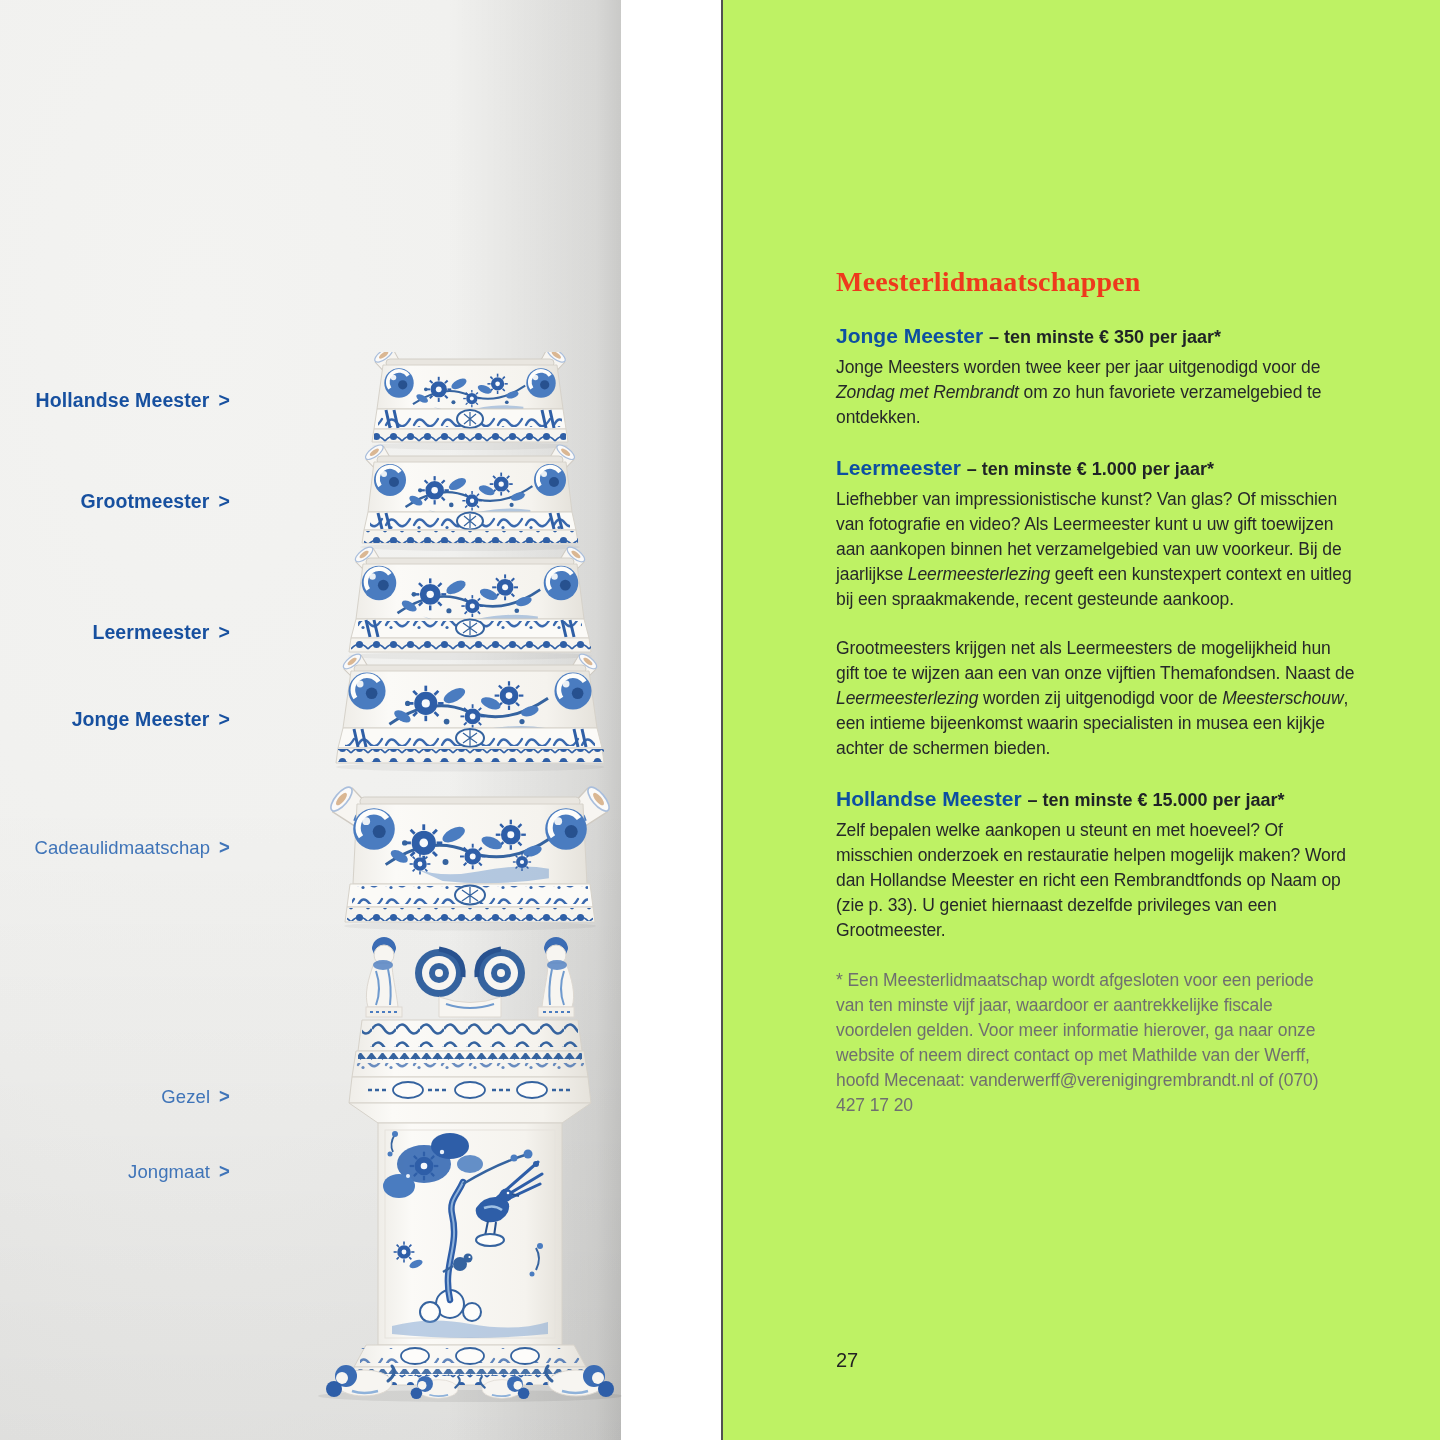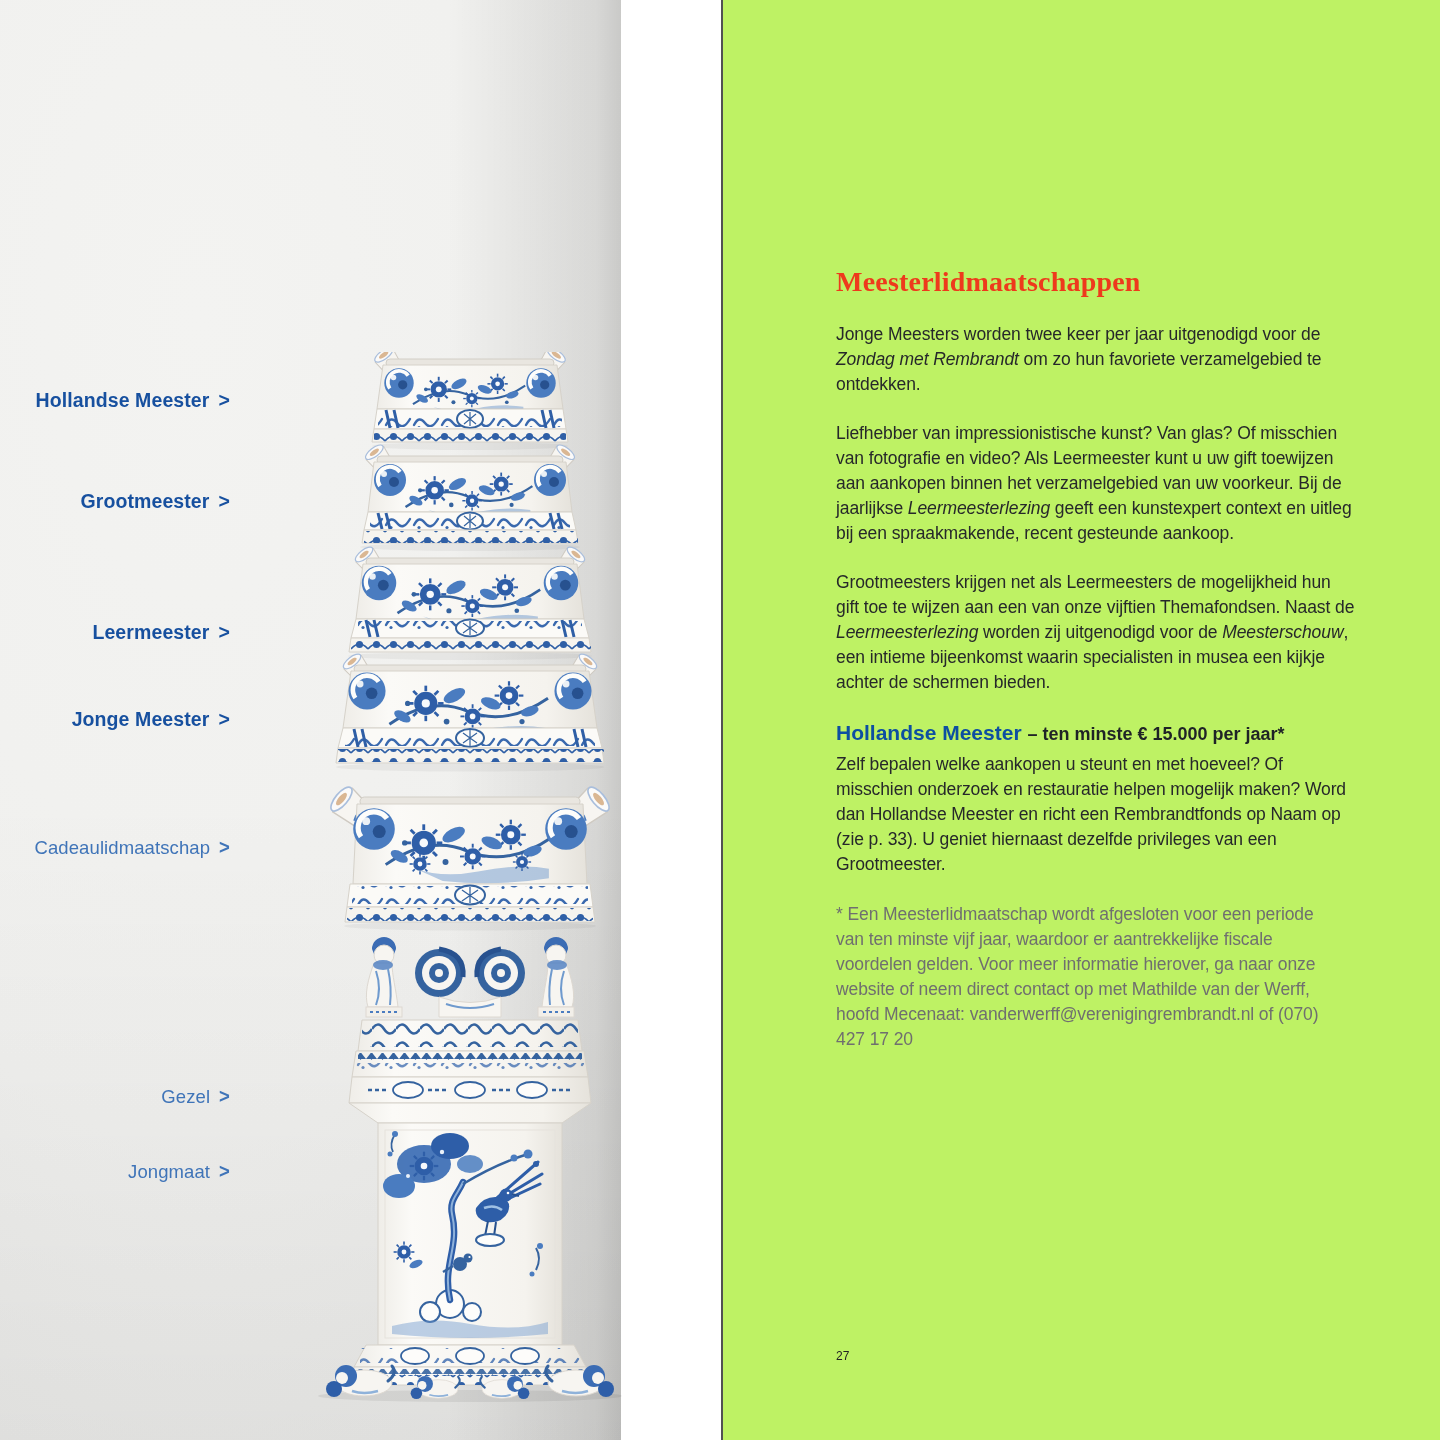--- a/index.html
+++ b/index.html
@@ -26,21 +26,21 @@
   .right-page{position:absolute;left:723px;top:0;width:836px;height:1440px;background:#bef264;}
   .content{position:absolute;left:113px;top:266px;width:520px;}
   h1.title{margin:0 0 24px 0;font-family:"Liberation Serif",serif;font-weight:bold;
     font-size:28px;line-height:32px;color:#ee3a1c;letter-spacing:0.2px;}
   section.tier-section{margin:0 0 24px 0;}
   h2.sec-head{margin:0 0 4px 0;font-size:21px;line-height:27px;color:#0d4fa1;font-weight:bold;}
   h2.sec-head .price{font-size:18px;color:#1f2326;}
   p.body{margin:0;font-size:17.5px;line-height:25px;color:#26282a;letter-spacing:-0.1px;}
   p.body em{font-style:italic;}
   p.footnote{margin:25px 16px 0 0;font-size:17.5px;line-height:25px;color:#6f6f6f;letter-spacing:-0.1px;}
-  .pagenum{position:absolute;left:113px;top:1349px;font-size:12px;color:#232323;}
+  .pagenum{position:absolute;left:113px;top:1349px;font-size:20px;color:#232323;}
 </style>
 </head>
 <body>
 
 <div class="spread">
 
   <div class="left-page">
 
     <svg class="vase" width="345" height="1050" viewBox="0 0 345 1050" xmlns="http://www.w3.org/2000/svg">
       <defs>
@@ -321,24 +321,28 @@
     <div class="tier-label light" style="top:1172px"><span>Jongmaat</span><span class="arr">&gt;</span></div>
   </div>
 
   <div class="spine"></div>
 
   <div class="right-page">
     <div class="content">
       <h1 class="title">Meesterlidmaatschappen</h1>
 
       <section class="tier-section">
+        <h2 class="sec-head"><span class="tier">Jonge Meester</span>
+          <span class="price">– ten minste € 350 per jaar*</span></h2>
         <p class="body"><span>Jonge Meesters worden twee keer per jaar uitgenodigd voor de </span><em>Zondag met Rembrandt</em><span> om zo hun favoriete verzamelgebied te ontdekken.</span></p>
       </section>
 
       <section class="tier-section">
+        <h2 class="sec-head"><span class="tier">Leermeester</span>
+          <span class="price">– ten minste € 1.000 per jaar*</span></h2>
         <p class="body"><span>Liefhebber van impressionistische kunst? Van glas? Of misschien van fotografie en video? Als Leermeester kunt u uw gift toewijzen aan aankopen binnen het verzamelgebied van uw voorkeur. Bij de jaarlijkse </span><em>Leermeesterlezing</em><span> geeft een kunstexpert context en uitleg bij een spraakmakende, recent gesteunde aankoop.</span></p>
       </section>
 
       <section class="tier-section">
         <p class="body"><span>Grootmeesters krijgen net als Leermeesters de mogelijkheid hun gift toe te wijzen aan een van onze vijftien Themafondsen. Naast de </span><em>Leermeesterlezing</em><span> worden zij uitgenodigd voor de </span><em>Meesterschouw</em><span>, een intieme bijeenkomst waarin specialisten in musea een kijkje achter de schermen bieden.</span></p>
       </section>
 
       <section class="tier-section">
         <h2 class="sec-head"><span class="tier">Hollandse Meester</span>
           <span class="price">– ten minste € 15.000 per jaar*</span></h2>

